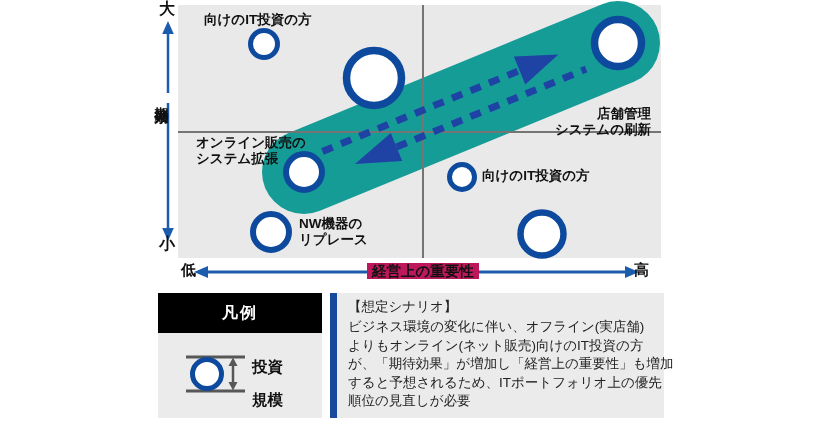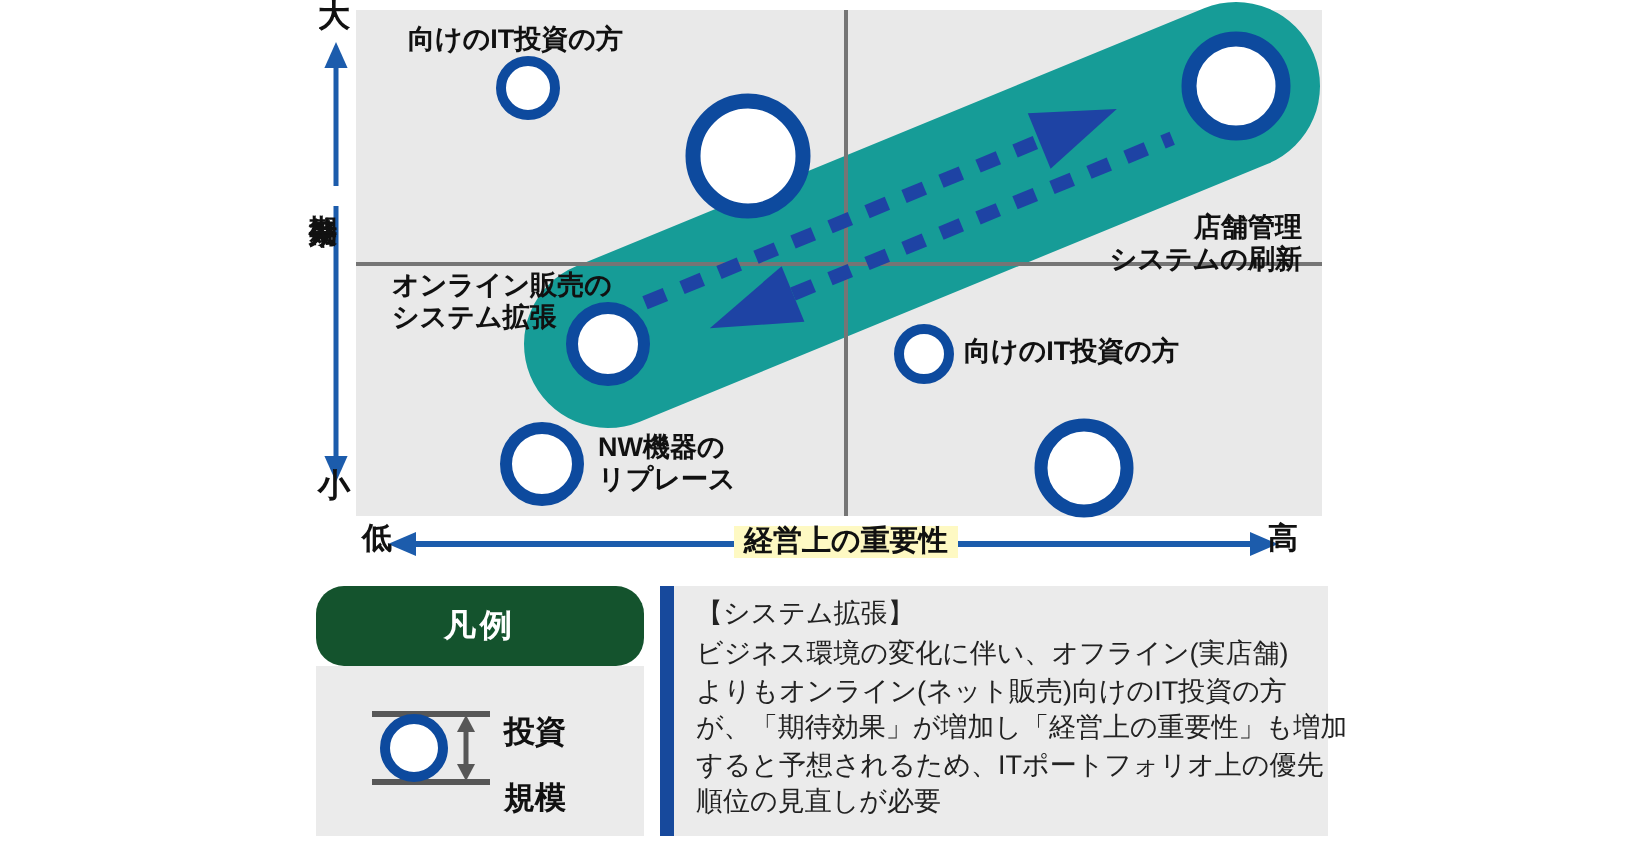--- a/index.html
+++ b/index.html
@@ -15,41 +15,41 @@
   #lbl-online{left:196px;top:135px;}
   #lbl-nw{left:299px;top:216px;}
   #lbl-quality{left:482px;top:168px;}
   #lbl-privacy{right:172px;top:185px;}
   
   #y-max{left:159px;top:1px;font-size:16px;}
   #y-min{left:159px;top:236px;font-size:16px;}
   #y-axis-label{left:154px;top:93px;writing-mode:vertical-rl;text-orientation:upright;font-size:14px;background:#fff;padding:3px 0;letter-spacing:1px;}
   #x-min{left:181px;top:262px;font-size:15px;}
   #x-max{left:634px;top:262px;font-size:15px;}
-  #x-axis-label{left:367px;top:263px;font-size:14.5px;background:#fef9c3;padding:0 5px;}
+  #x-axis-label{left:367px;top:263px;font-size:14.5px;background:#be185d;padding:0 5px;}
   
   #legend-box{position:absolute;left:158px;top:293px;width:164px;height:125px;}
   #legend-header{position:absolute;left:0;top:0;width:164px;height:40px;display:flex;align-items:center;justify-content:center;}
   #legend-title{color:#fff;font-weight:bold;font-size:16px;letter-spacing:2px;}
   #legend-body{position:absolute;left:0;top:40px;width:164px;height:85px;}
   #legend-size-label{left:252px;top:350px;font-size:15.5px;line-height:33px;}
   
   #scenario-box{position:absolute;left:330px;top:293px;width:334px;height:125px;}
   #scenario-bar{position:absolute;left:0;top:0;width:7px;height:125px;}
   #scenario-bg{position:absolute;left:7px;top:0;width:327px;height:125px;}
   #scenario-title{left:348px;top:299px;font-weight:normal;font-size:13.5px;color:#222;}
   #scenario-body{left:348px;top:318px;font-weight:normal;font-size:13.5px;line-height:18.6px;color:#222;}
 </style>
 </head>
 <body>
 
 <div class="stage">
 
   <div id="legend-box">
-    <div id="legend-header" style="background-color: #14532d; border-radius: 14px;">
+    <div id="legend-header" style="background-color: #000000;">
       <span id="legend-title">凡例</span>
     </div>
     <div id="legend-body" style="background-color: rgb(235, 235, 235);"></div>
   </div>
 
   <div id="scenario-box">
     <div id="scenario-bar" style="background-color: rgb(23, 73, 156);"></div>
     <div id="scenario-bg" style="background-color: rgb(235, 235, 235);"></div>
   </div>
 
@@ -111,19 +111,19 @@
   <div class="lbl" id="y-max">大</div>
   <div class="lbl" id="y-axis-label">期待効果</div>
   <div class="lbl" id="y-min">小</div>
   <div class="lbl" id="x-min">低</div>
   <div class="lbl" id="x-axis-label">経営上の重要性</div>
   <div class="lbl" id="x-max">高</div>
 
   <div class="lbl" id="legend-size-label">投資
 規模</div>
 
-  <div class="lbl" id="scenario-title">【システム拡張】</div>
+  <div class="lbl" id="scenario-title">【想定シナリオ】</div>
   <div class="lbl" id="scenario-body">ビジネス環境の変化に伴い、オフライン(実店舗)
 よりもオンライン(ネット販売)向けのIT投資の方
 が、「期待効果」が増加し「経営上の重要性」も増加
 すると予想されるため、ITポートフォリオ上の優先
 順位の見直しが必要</div>
 </div>
 
 </body></html>

